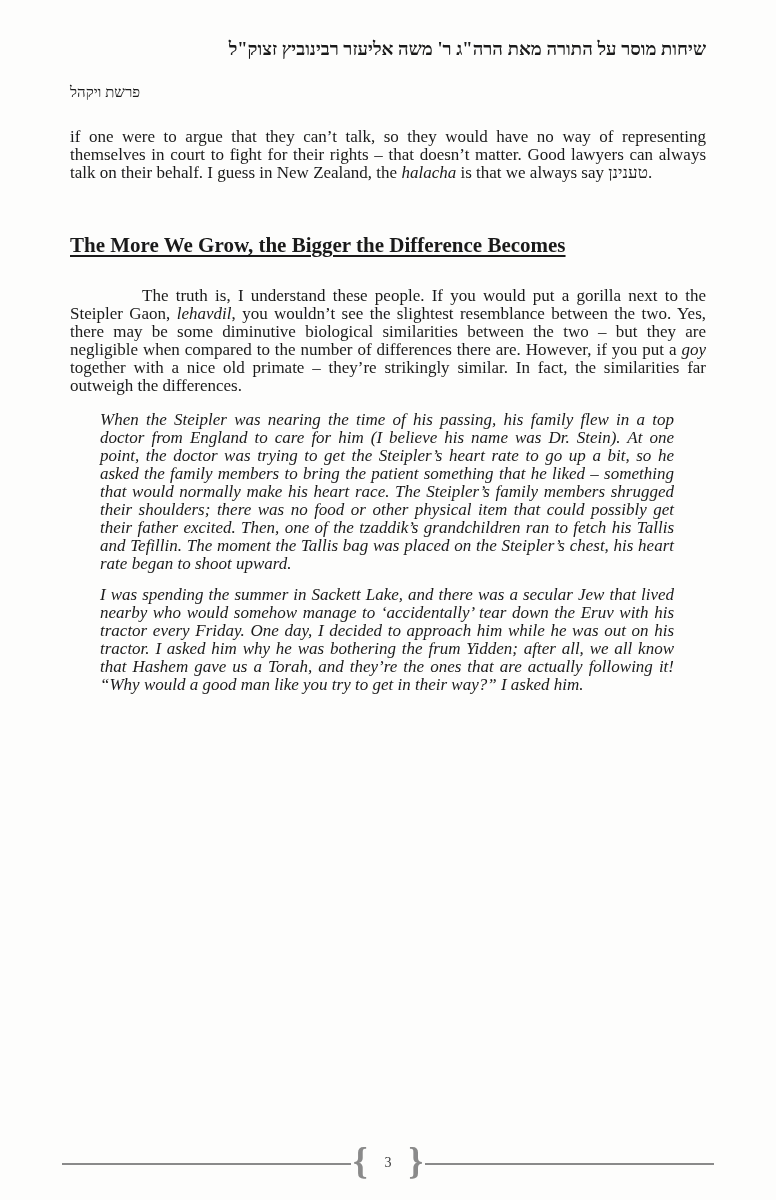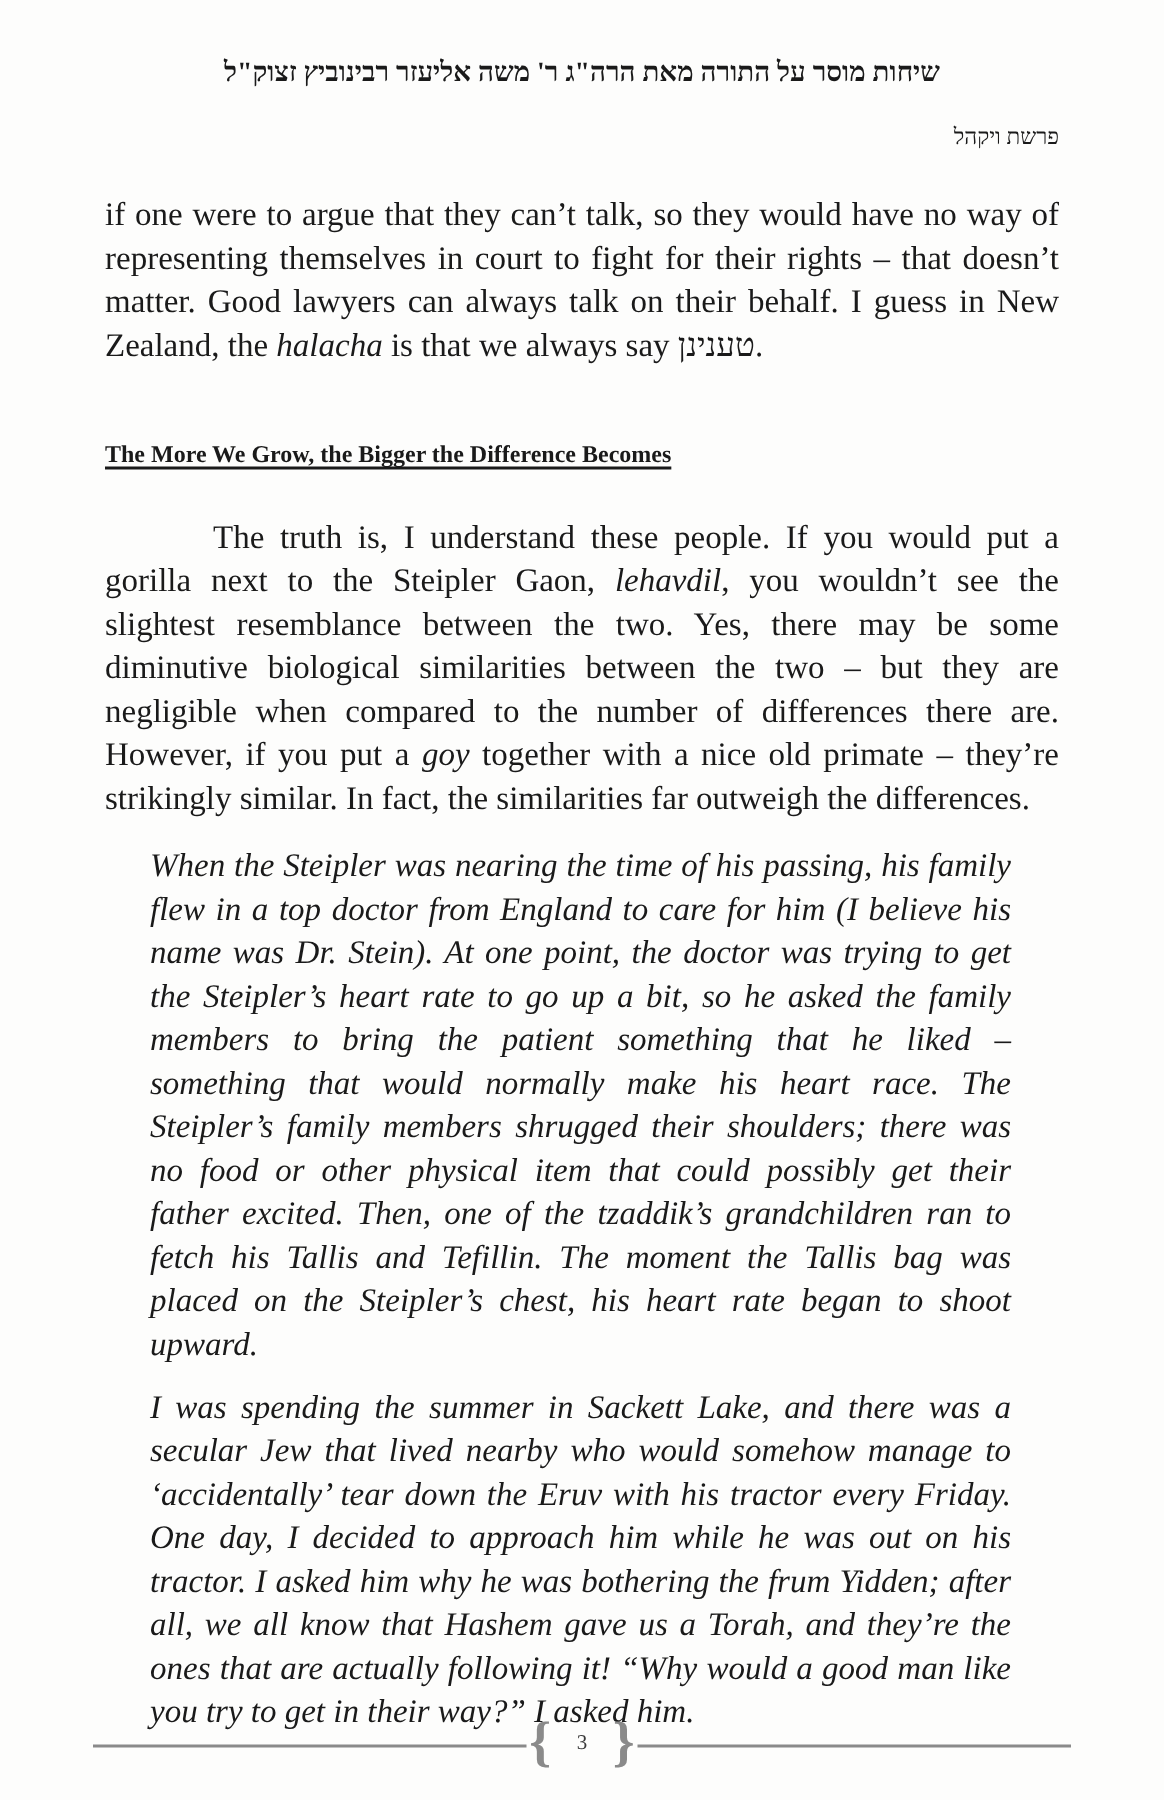--- a/index.html
+++ b/index.html
@@ -12,47 +12,47 @@
     color: #1a1a1a;
     overflow: hidden;
   }
   .content {
     position: absolute;
     left: 70px;
     top: 0;
     width: 636px;
   }
   .heb-title {
-    text-align: center;
+    text-align: right;
     direction: rtl;
     font-weight: bold;
     font-size: 18.5px;
     line-height: 1.2;
     margin: 38px 0 0 0;
     font-family: "Liberation Serif", "DejaVu Sans", serif;
   }
   .heb-subtitle {
-    text-align: right;
+    text-align: left;
     direction: rtl;
     font-size: 15px;
     line-height: 1.2;
     margin: 23px 0 0 0;
     font-family: "Liberation Serif", "DejaVu Sans", serif;
   }
   p {
     margin: 0;
-    font-size: 22px;
-    line-height: 29px;
+    font-size: 17px;
+    line-height: 18px;
     text-align: justify;
   }
   .heb-inline { font-family: "Liberation Serif", "DejaVu Sans", serif; }
   .p1 { margin-top: 27px; }
   h2 {
     margin: 0;
-    font-size: 16px;
+    font-size: 21px;
     font-weight: bold;
     text-decoration: underline;
     text-decoration-thickness: 2px;
     text-underline-offset: 3px;
     line-height: 1.3;
   }
   .h1 { margin-top: 50px; }
   .p2 { margin-top: 28px; text-indent: 72px; }
   .quote {
     font-style: italic;

